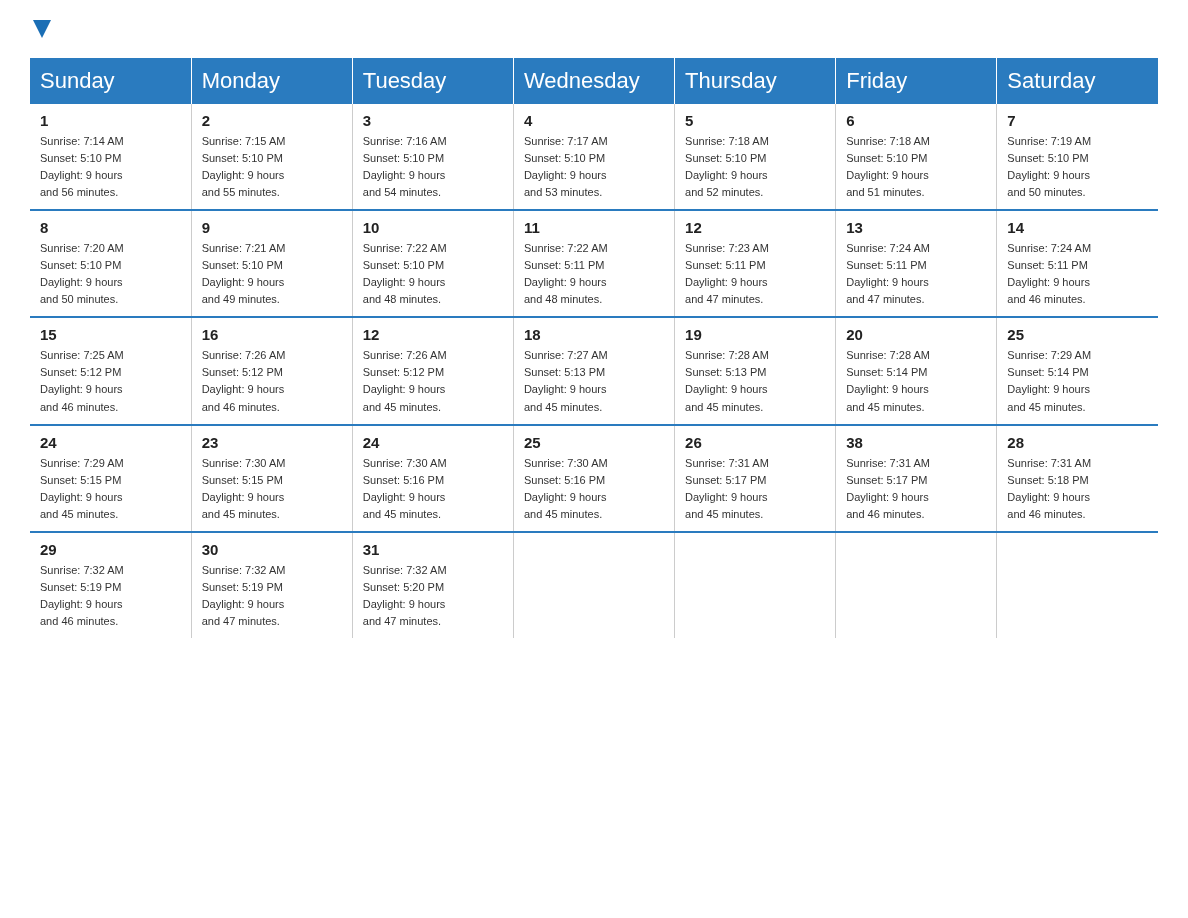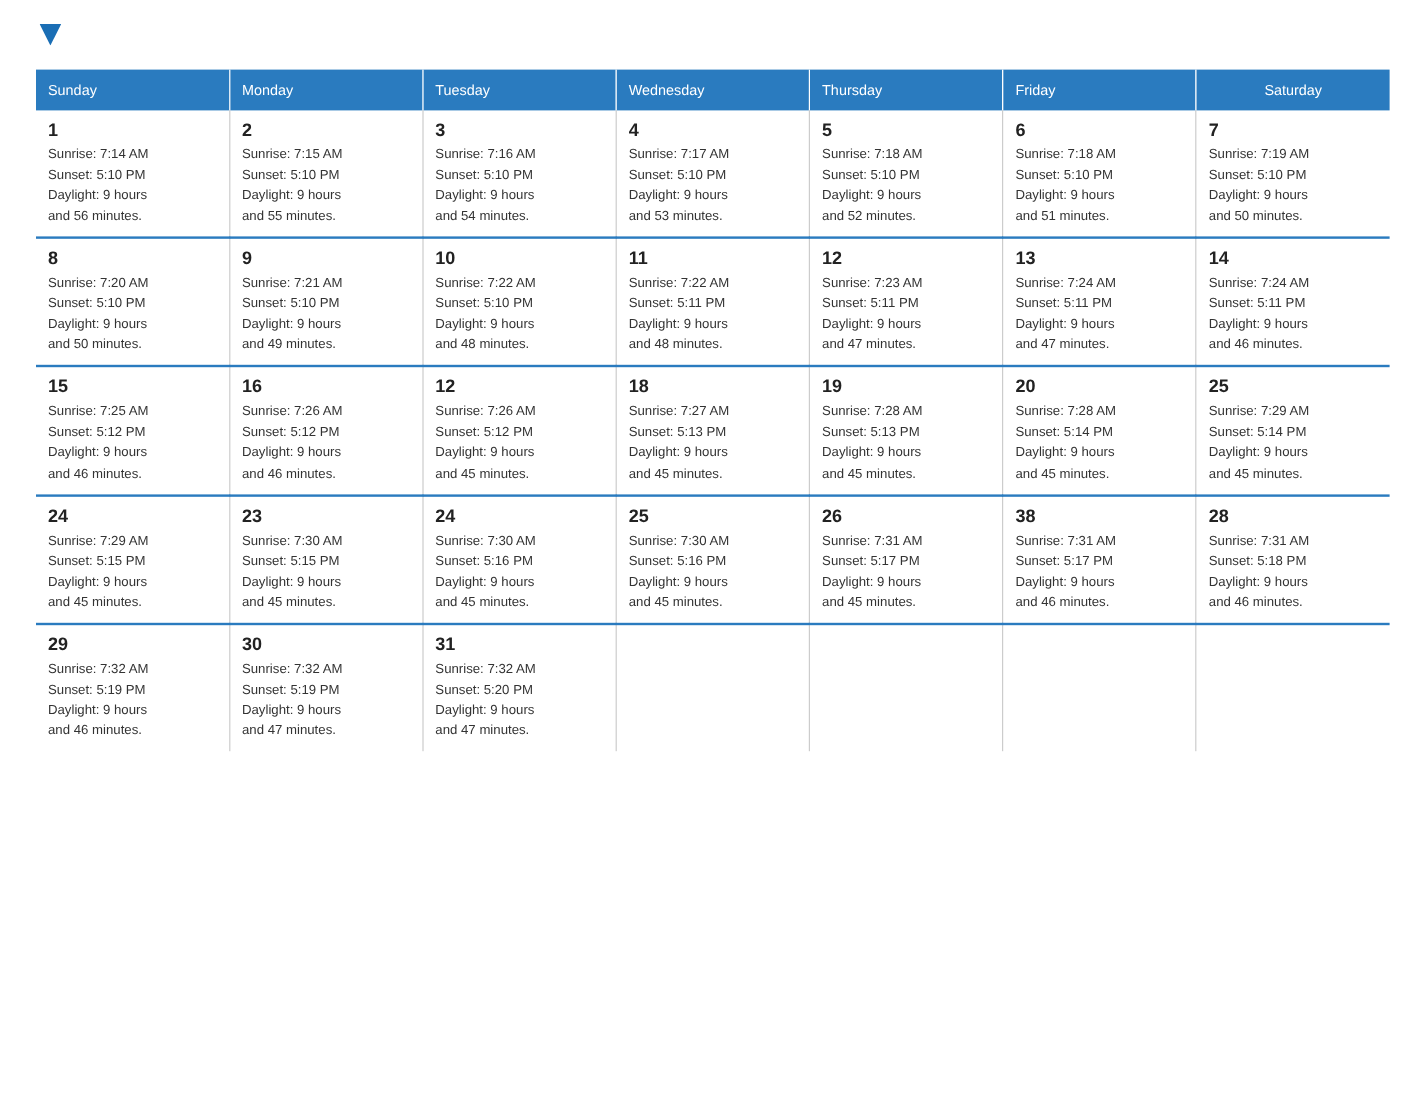--- a/index.html
+++ b/index.html
@@ -55,27 +55,26 @@
       width: 100%;
       border-collapse: collapse;
     }
     thead tr {
       background-color: #2a7bbf;
     }
     thead th {
       color: #fff;
       padding: 10px 10px;
       text-align: left;
-      font-size: 12px;
+      font-size: 22px;
       font-weight: normal;
       border-right: 1px solid #fff;
     }
     thead th:last-child {
       border-right: none;
-      text-align: center;
     }
     tbody tr {
       border-bottom: 2px solid #2a7bbf;
     }
     tbody td {
       vertical-align: top;
       padding: 8px 10px;
       font-size: 13px;
       color: #333;
       border-right: 1px solid #ccc;

